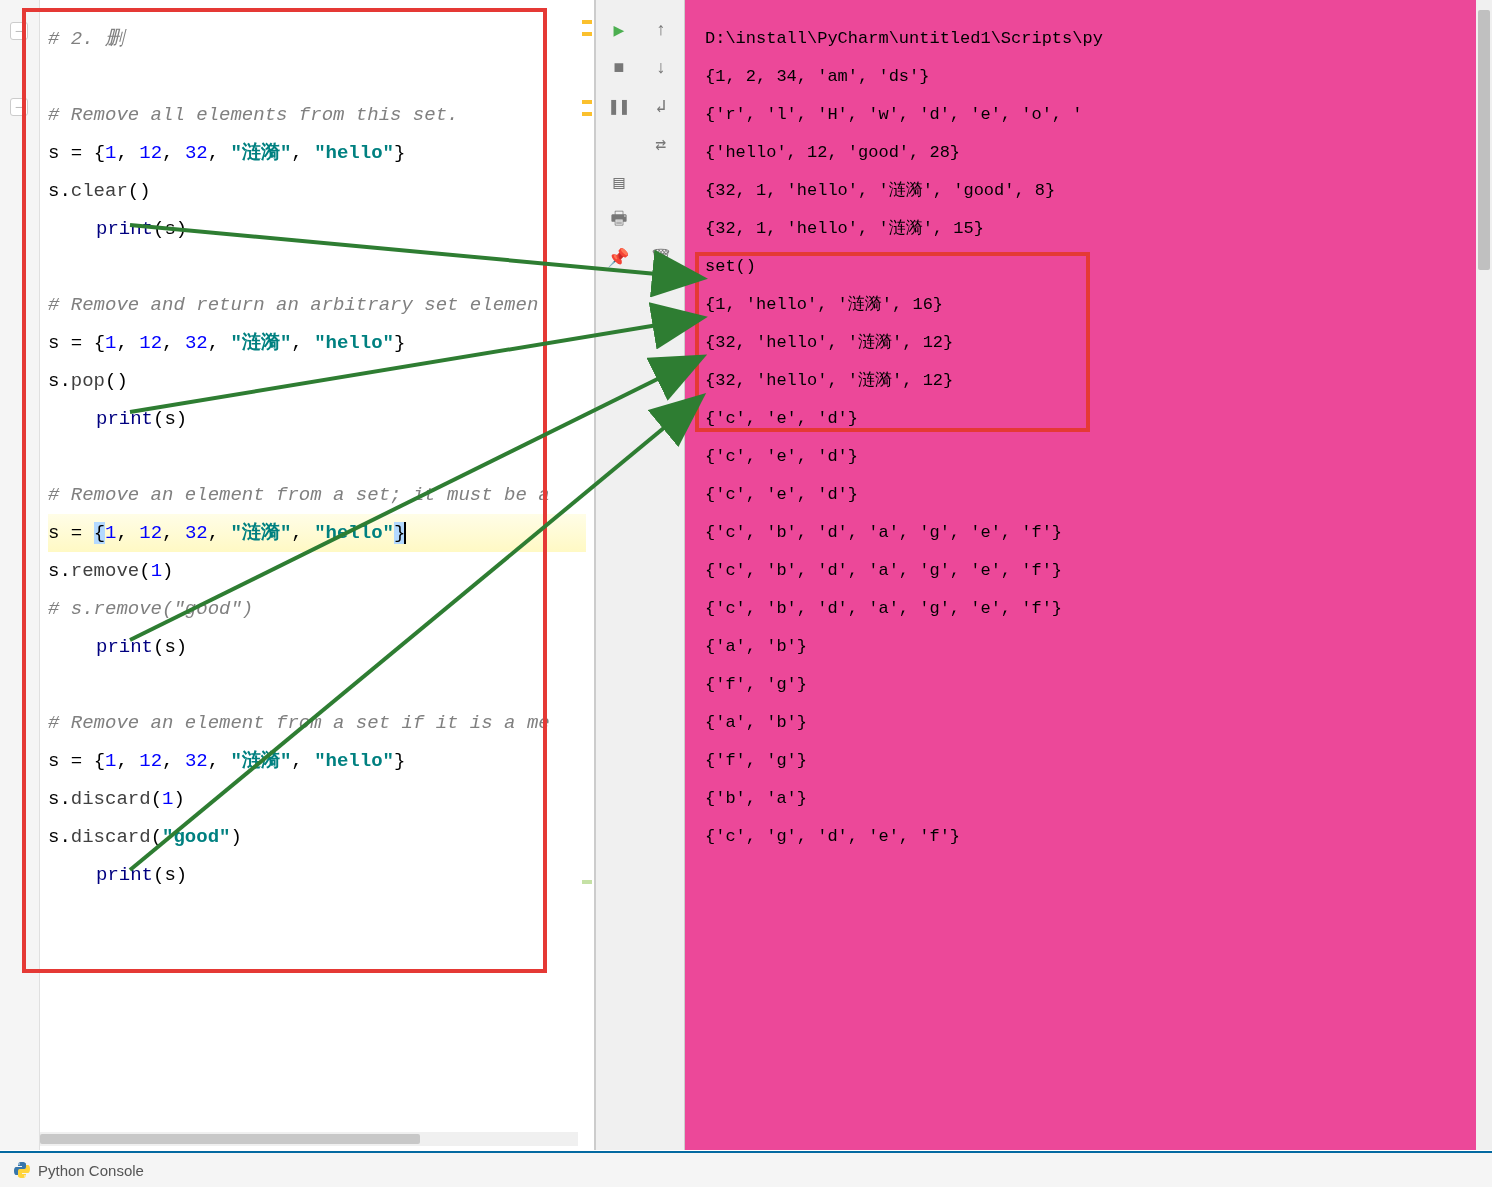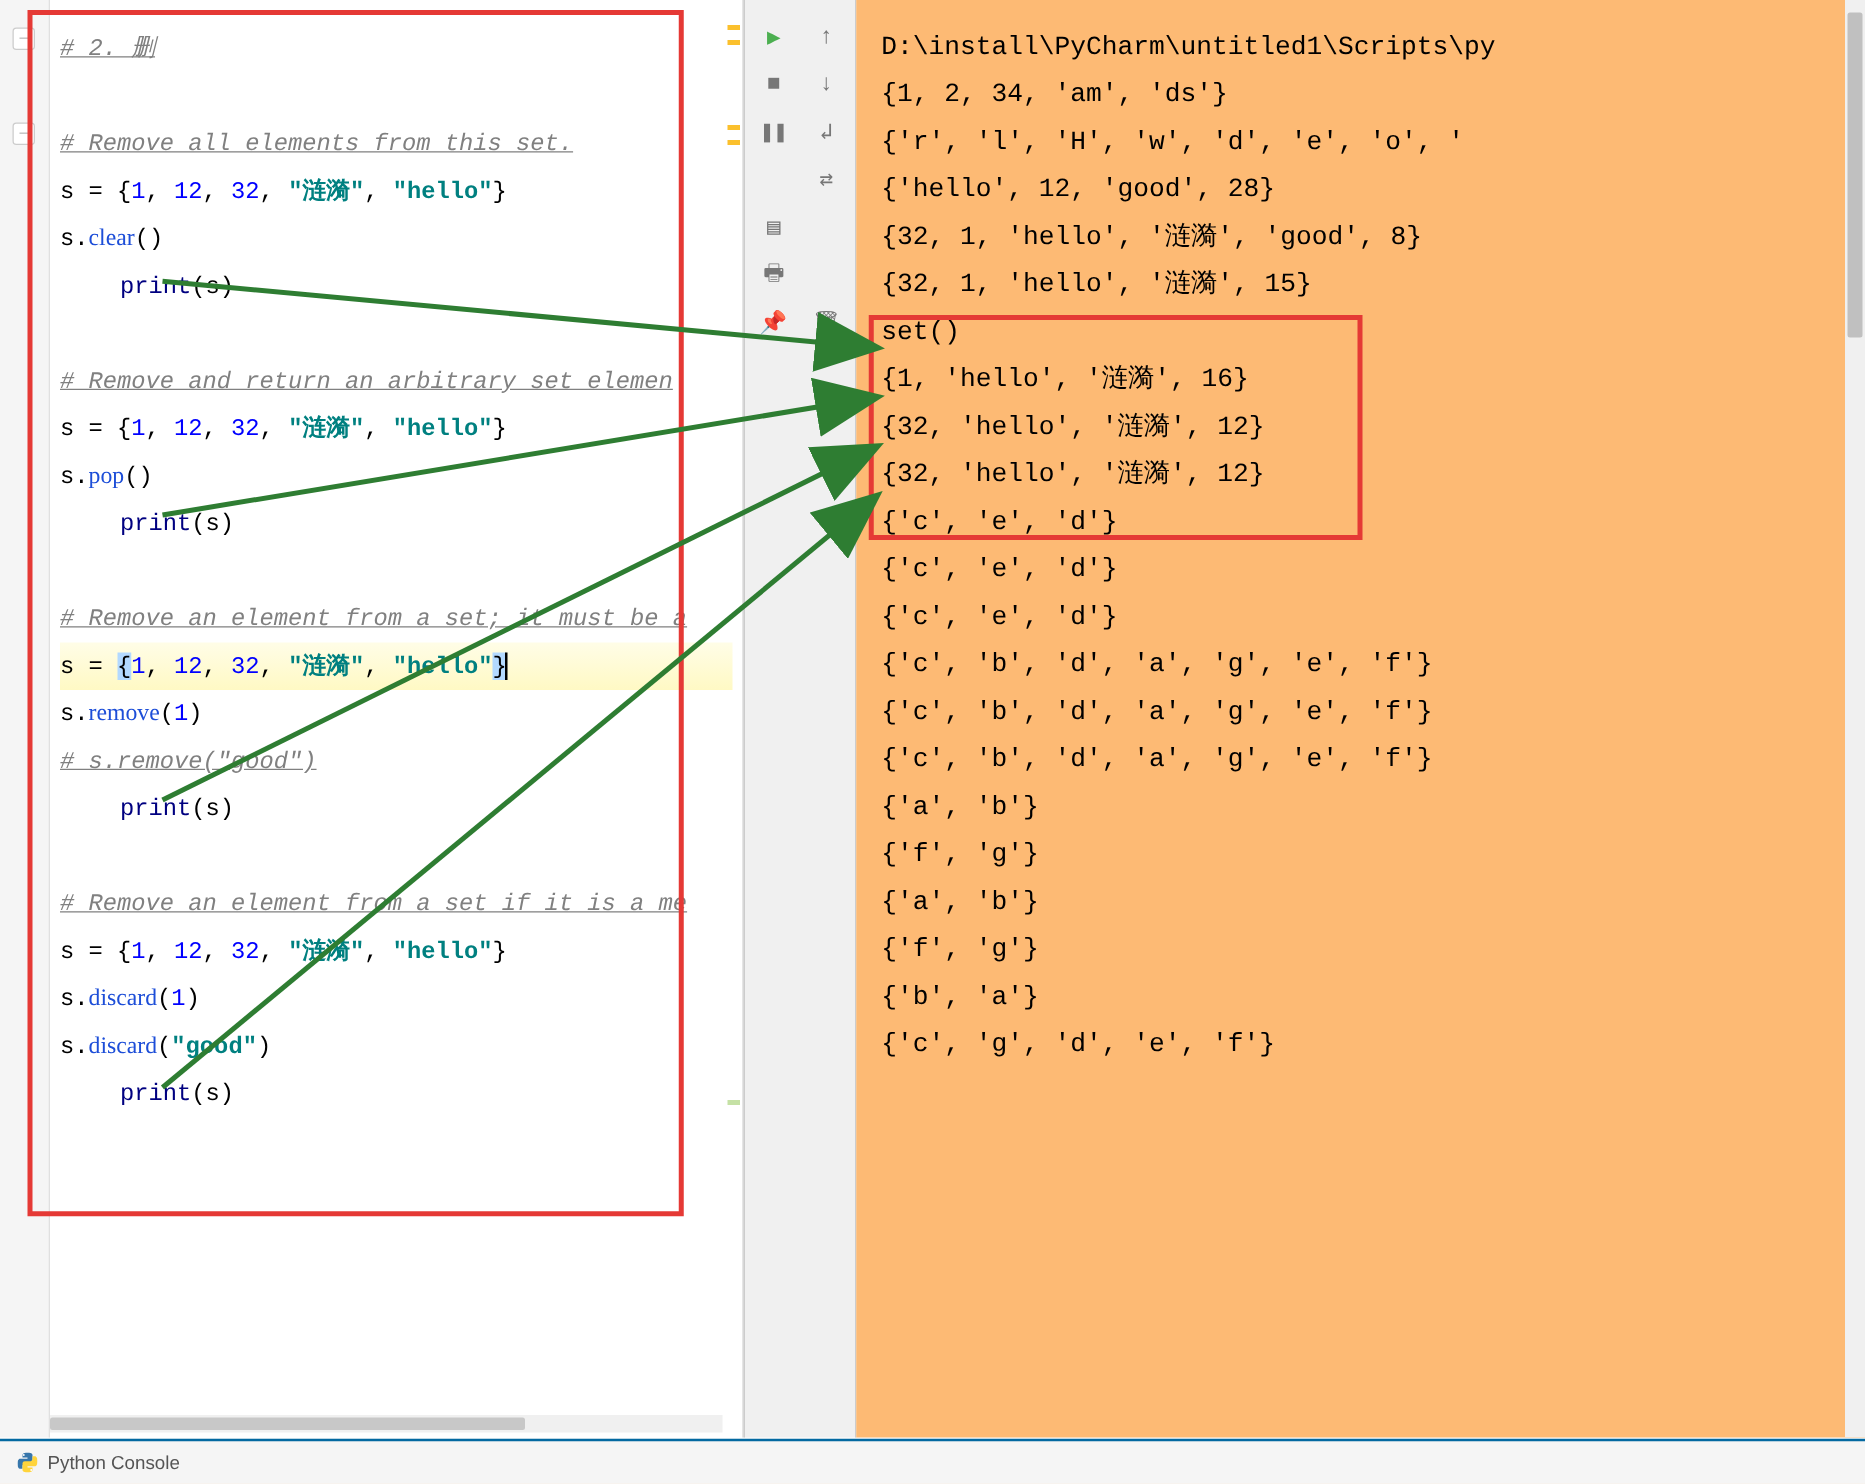--- a/index.html
+++ b/index.html
@@ -50,25 +50,25 @@
   .code-area {
     position: absolute;
     left: 48px;
     top: 20px;
     right: 8px;
     line-height: 38px;
     font-size: 19px;
     white-space: pre;
   }
   .code-line { height: 38px; }
-  .cm { color: #808080; font-style: italic; text-decoration: underline; }
+  .cm { color: #808080; font-style: italic; }
   .kw { color: #000080; margin-left: 48px; }
   .num { color: #0000ff; }
   .str { color: #008080; font-weight: bold; }
-  .fn { color: #1d4ed8; font-family: Liberation Serif, serif; }
+  .fn { color: #404040; }
   .id { color: #000; }
   .hl-line {
     background: linear-gradient(#fffde7, #fff9c4);
   }
   .sel {
     background: #b3d9ff;
   }
   .caret {
     display: inline-block;
     width: 2px;
@@ -94,23 +94,23 @@
     width: 24px; height: 24px;
     display: flex; align-items: center; justify-content: center;
     color: #777;
     font-size: 18px;
     cursor: pointer;
   }
   .tool-btn.green { color: #4caf50; }
   .output-pane {
     flex: 1;
     height: 100%;
-    background: #fdba74;
+    background: #ec4899;
     padding: 20px 0 0 20px;
-    font-size: 21px;
+    font-size: 17px;
     line-height: 38px;
     font-family: "Courier New", "SimSun", monospace;
     color: #000;
     overflow: hidden;
     position: relative;
   }
   .out-line { height: 38px; white-space: pre; }
   .out-line.path { color: #000; }
   .red-box-left {
     position: absolute;

